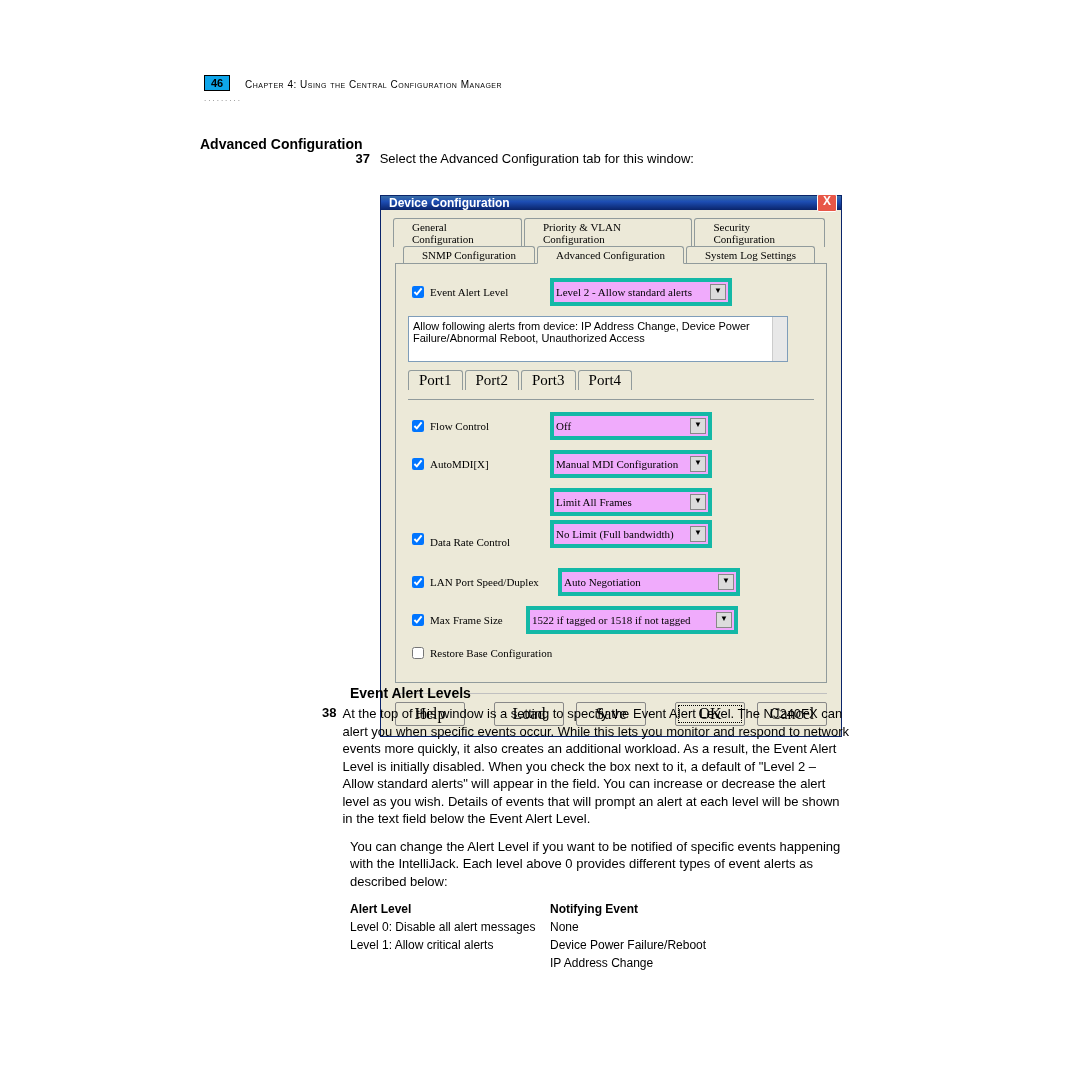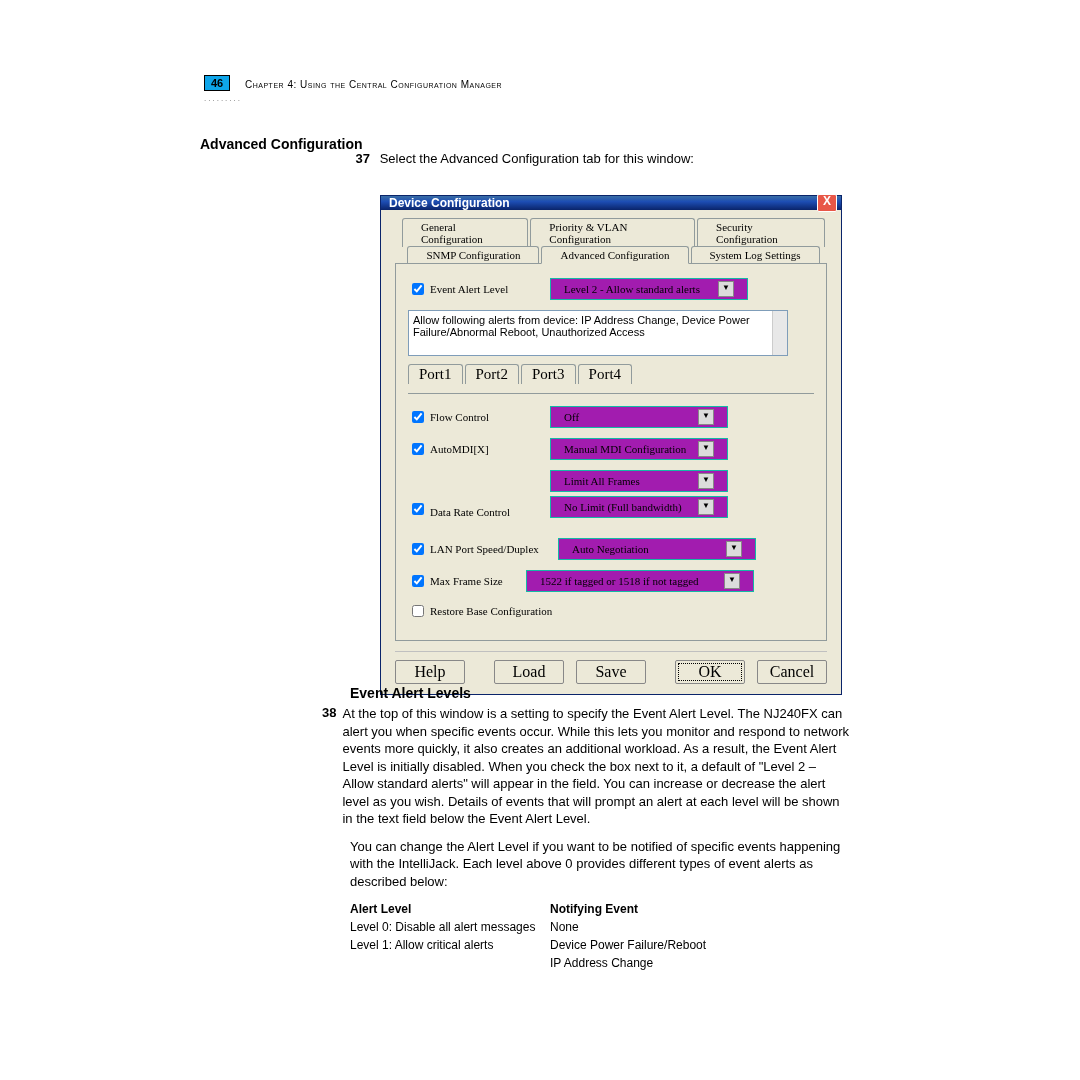--- a/index.html
+++ b/index.html
@@ -7,29 +7,29 @@
   .pagenum-box{position:absolute;left:204px;top:75px;border:1.5px solid #000;padding:1px 6px;font-size:11px;font-weight:bold;background:#0ea5e9}
   .pagenum-dots{position:absolute;left:204px;top:94px;font-size:8px;letter-spacing:2px;color:#666}
   .chapterline{position:absolute;left:245px;top:79px;font-size:10px;font-variant:small-caps;letter-spacing:0.5px}
   .h1{position:absolute;left:200px;top:136px;font-weight:bold;font-size:14px}
   .step37{position:absolute;left:348px;top:151px}
   .stepnum{font-weight:bold;display:inline-block;width:22px;text-align:right;margin-right:6px}
   .dialog{position:absolute;left:380px;top:195px;width:460px;border:1px solid #0a246a;background:#ece9d8}
   .titlebar{height:14px;background:linear-gradient(#3a6ea5,#1d4db3 40%,#0a246a);color:#fff;font-weight:bold;font-size:12px;display:flex;align-items:center;padding:0 4px 0 8px;font-family:Tahoma,sans-serif}
   .titlebar .spacer{flex:1}
   .closebtn{width:18px;height:16px;background:#e85748;border:1px solid #fff;border-radius:2px;color:#fff;font-size:12px;line-height:12px;text-align:center;font-weight:bold;font-family:Arial}
-  .tabs{display:flex;flex-wrap:wrap;padding:8px 14px 0 21px;font-family:Tahoma;font-size:11px}
+  .tabs{display:flex;flex-wrap:wrap;padding:8px 14px 0 12px;font-family:Tahoma;font-size:11px}
   .tab{border:1px solid #919b9c;border-bottom:none;background:#ece9d8;padding:2px 18px;margin-right:2px;margin-bottom:-1px;border-radius:3px 3px 0 0;cursor:default}
   .tab.active{background:#ece9d8;border-bottom:1px solid #ece9d8;position:relative;z-index:2}
   .tabrow{display:flex;width:100%;justify-content:center}
   .tabcontent{border:1px solid #919b9c;margin:0 14px 0 14px;background:#ece9d8;padding:14px 12px 10px 12px;position:relative}
   .field{display:flex;align-items:center;margin-bottom:10px;font-family:Tahoma;font-size:11px}
   .chk{width:12px;height:12px;margin-right:6px}
   .fieldlabel{width:120px}
-  .drop{border:1px solid #14b8a6;background:#a21caf;height:18px;font-size:11px;padding:1px 13px;display:flex;align-items:center;justify-content:space-between;min-width:150px}
+  .drop{border:4px solid #14b8a6;background:#f0abfc;height:18px;font-size:11px;padding:1px 2px;display:flex;align-items:center;justify-content:space-between;min-width:150px}
   .drop .arrow{width:14px;height:14px;background:#dcdcdc;border:1px solid #888;text-align:center;font-size:8px;line-height:12px;margin-left:4px}
   .textarea{border:1px solid #7f9db9;background:#fff;font-size:11px;padding:3px 4px;width:370px;height:38px;position:relative;margin-bottom:8px}
   .textarea .sb{position:absolute;right:0;top:0;bottom:0;width:14px;background:#e8e8e8;border-left:1px solid #ccc}
   .subtabs{display:flex;font-family:Tahoma;font-size:15px;margin-bottom:10px}
   .subtab{border:1px solid #919b9c;border-bottom:none;padding:1px 10px;margin-right:2px;border-radius:3px 3px 0 0;background:#ece9d8}
   .subtab.active{background:#ece9d8}
   .portcontent{border-top:1px solid #919b9c;padding-top:12px;margin-top:-1px}
   .btnrow{display:flex;justify-content:space-between;border-top:1px solid #c0c0c0;margin:10px 14px 10px 14px;padding-top:8px}
   .btn{border:1px solid #888;background:#ece9d8;font-family:Tahoma;font-size:16px;padding:2px 0;width:68px;text-align:center;border-radius:2px}
   .btn.default{outline:1px dotted #000;outline-offset:-4px}

